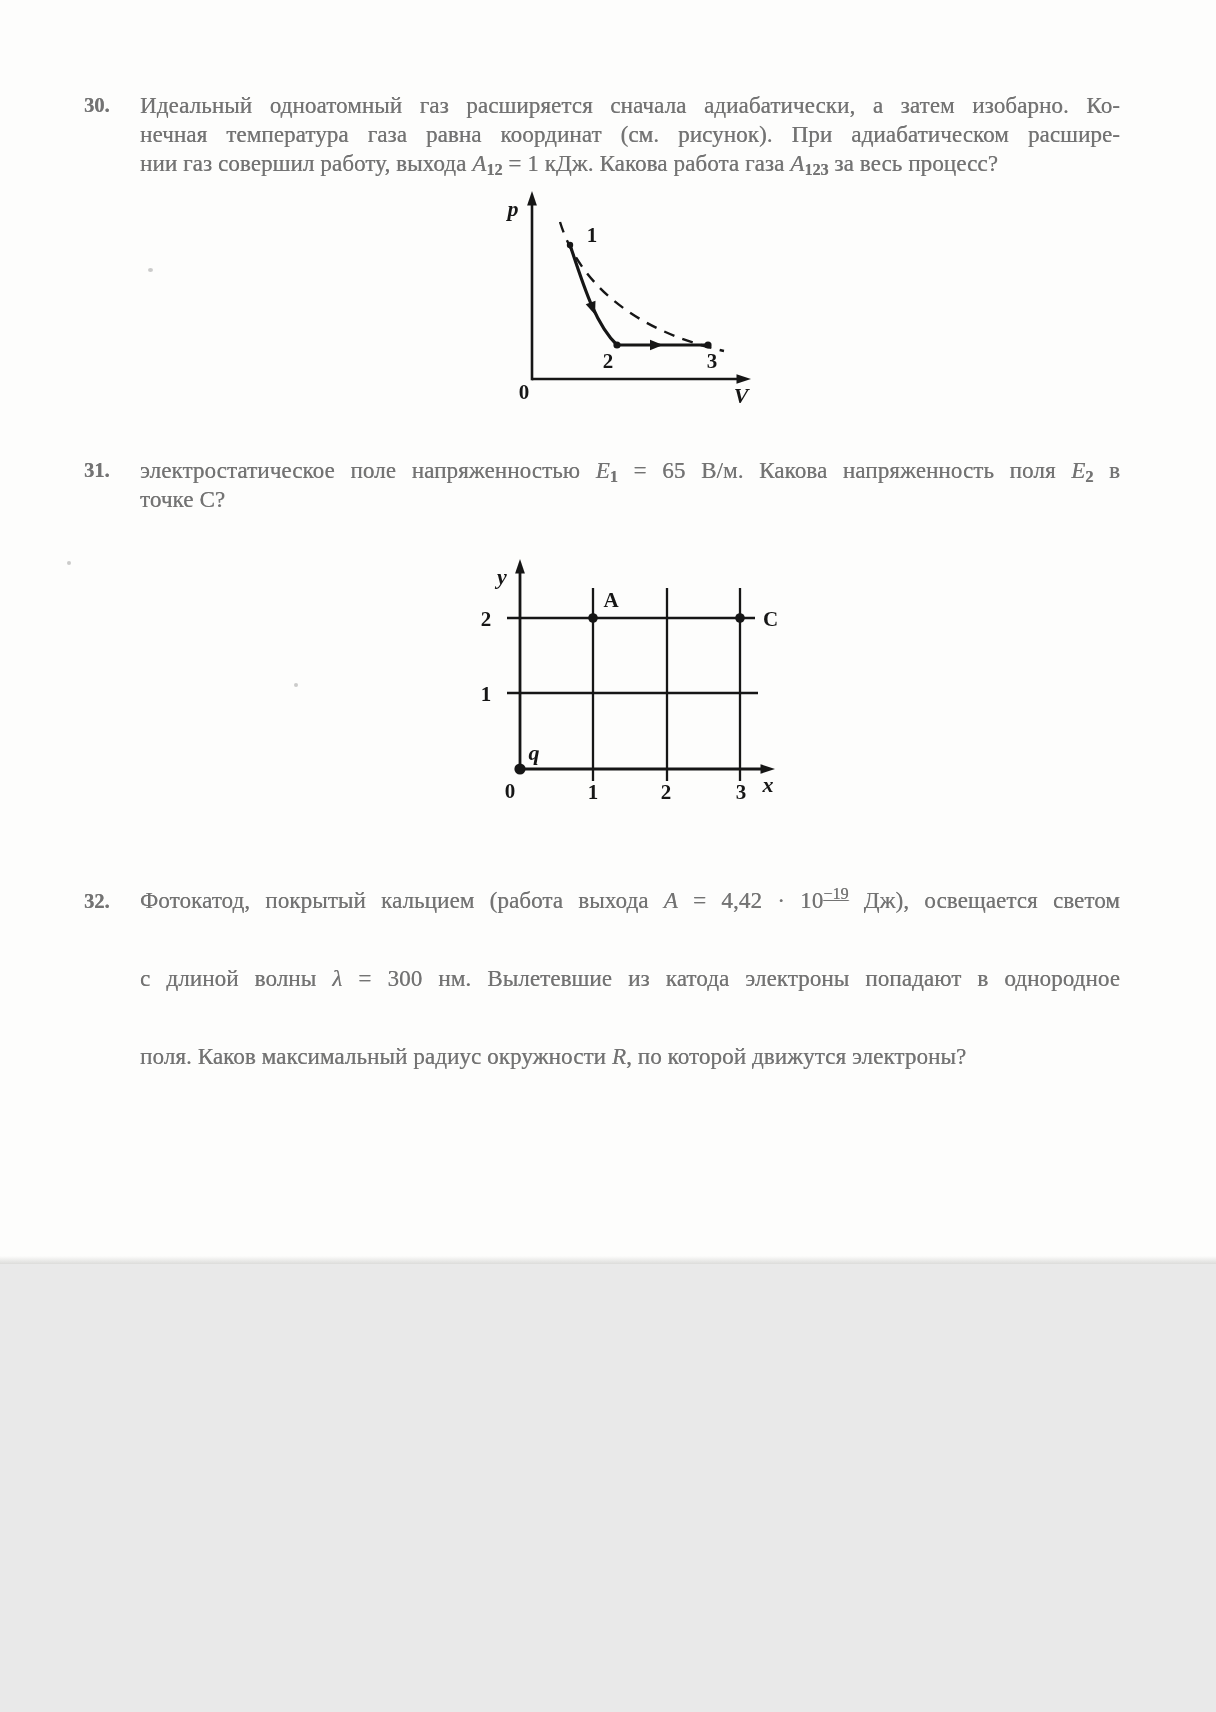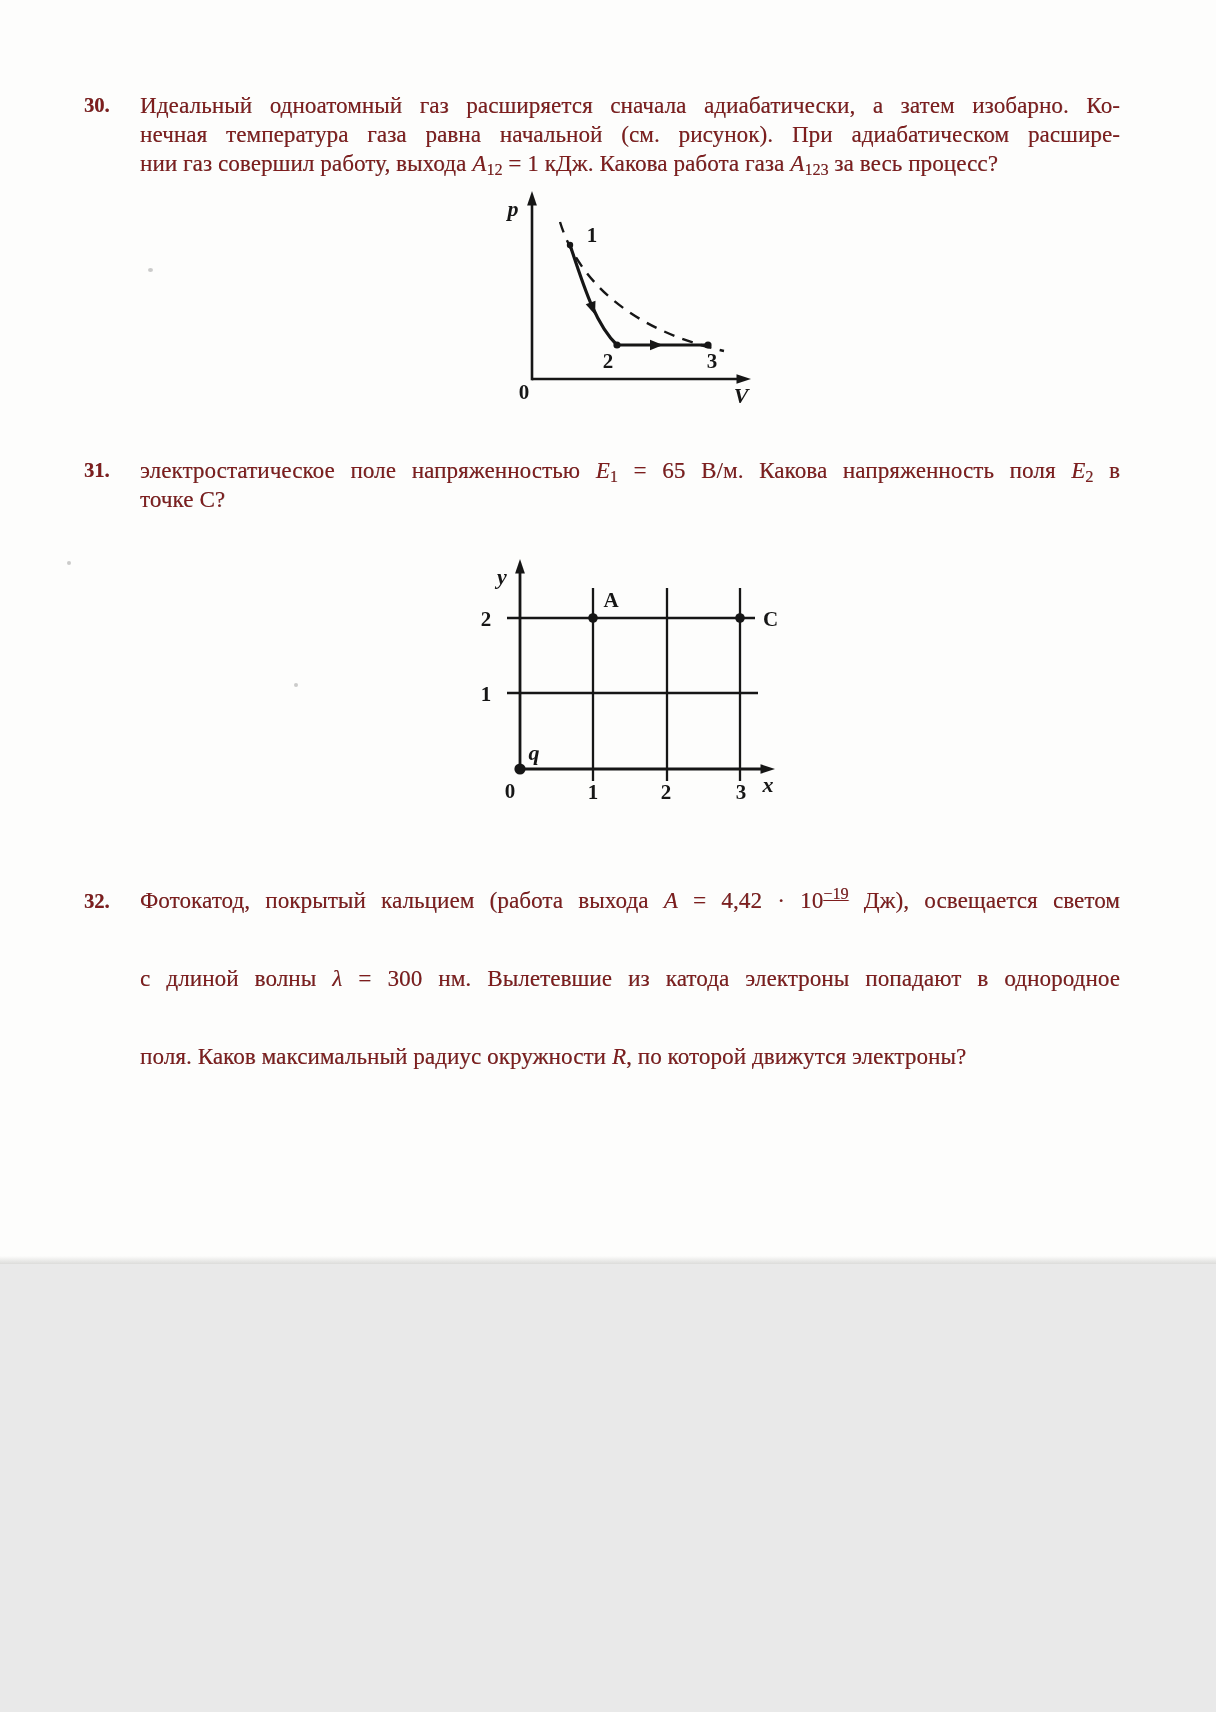--- a/index.html
+++ b/index.html
@@ -1,34 +1,34 @@
 <!DOCTYPE html>
 <html><head>
 <meta charset="utf-8">
 <style>
   html,body { margin:0; padding:0; background:#e9e9e9; }
   .page {
     position:relative; width:1216px; height:1264px; margin:0 auto;
     background:#fdfdfc; overflow:hidden;
-    font-family:"Liberation Serif","DejaVu Serif",serif; color:#7f1d1d;
+    font-family:"Liberation Serif","DejaVu Serif",serif; color:#737373;
   }
   .problem { position:absolute; left:84px; display:flex; }
   .pnum {
     width:56px; flex:0 0 56px; font-weight:700; font-size:20.5px; line-height:29px;
     text-shadow:0.35px 0 0 rgba(0,0,0,0.45);
   }
   .plines { width:980px; }
   .tline {
     font-size:23px; line-height:29px; text-align:justify; text-align-last:justify;
     letter-spacing:0.1px; text-shadow:0.35px 0 0 rgba(0,0,0,0.45); white-space:normal;
   }
   .lh30 .tline, .lh30.pnum { line-height:30px;margin-top:48px; }
   .tline.last { text-align-last:left; }
   .i  { font-style:italic; }
-  .sb { font-size:0.7em; line-height:0; vertical-align:-0.22em; letter-spacing:0; }
+  .sb { font-size:0.7em; line-height:0; vertical-align:-0.22em; letter-spacing:0;font-weight:bold; }
   .sp { font-size:0.7em; line-height:0; vertical-align:0.55em; letter-spacing:0;text-decoration:underline; }
   .fig { position:absolute; }
   .fnum { font-family:"Liberation Serif","DejaVu Serif",serif; font-weight:700; font-size:21px; fill:#161616; }
   .fvar { font-family:"Liberation Serif","DejaVu Serif",serif; font-weight:700; font-style:italic; font-size:22px; fill:#161616; }
   .pageno {
     position:absolute; top:1600px; left:556px; width:160px; text-align:center;
     font-size:21px; line-height:24px; font-weight:400; letter-spacing:1px;
     text-shadow:0.35px 0 0 rgba(0,0,0,0.5);
   }
   .speck { position:absolute; background:#8d8d8d; opacity:0.45; border-radius:50%; }
@@ -39,21 +39,21 @@
 </style>
 </head>
 <body>
 
 <div class="page">
 
   <div class="problem" style="top:91px">
     <div class="pnum">30.</div>
     <div class="plines">
       <div class="tline"><span>Идеальный одноатомный газ расширяется сначала адиабатически, а затем изобарно. Ко-</span></div>
-      <div class="tline"><span>нечная температура газа равна начальной (см. рисунок). При адиабатическом расшире-</span></div>
+      <div class="tline"><span>нечная температура газа равна координат (см. рисунок). При адиабатическом расшире-</span></div>
       <div class="tline last"><span>нии газ совершил работу, выхода </span><span class="i">A</span><span class="sb">12</span><span> = 1 кДж. Какова работа газа </span><span class="i">A</span><span class="sb">123</span><span> за весь процесс?</span></div>
     </div>
   </div>
 
   <svg class="fig" style="left:452px; top:188px;" width="310" height="225" viewBox="0 0 310 225">
     <line x1="80" y1="192.3" x2="80" y2="14" stroke="#161616" stroke-width="2.6"></line>
     <line x1="80" y1="191" x2="290" y2="191" stroke="#161616" stroke-width="2.6"></line>
     <polygon points="80,3 75.1,17.5 84.9,17.5" fill="#161616"></polygon>
     <polygon points="299,191 284.5,186.2 284.5,195.8" fill="#161616"></polygon>
     <path d="M108,34 C126,92 178,142 272,163" stroke="#161616" stroke-width="2.4" stroke-dasharray="11 8.5" fill="none"></path>

